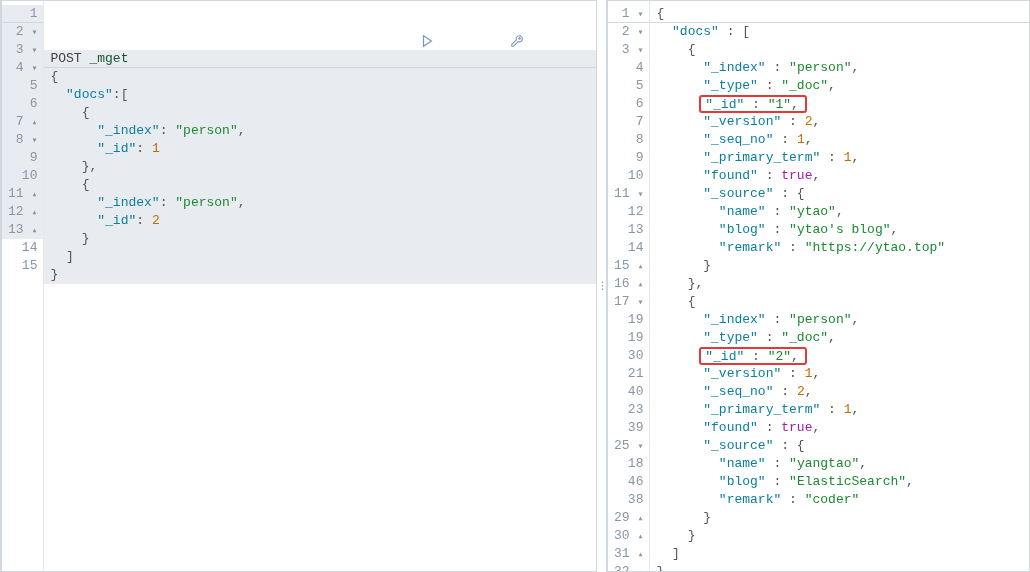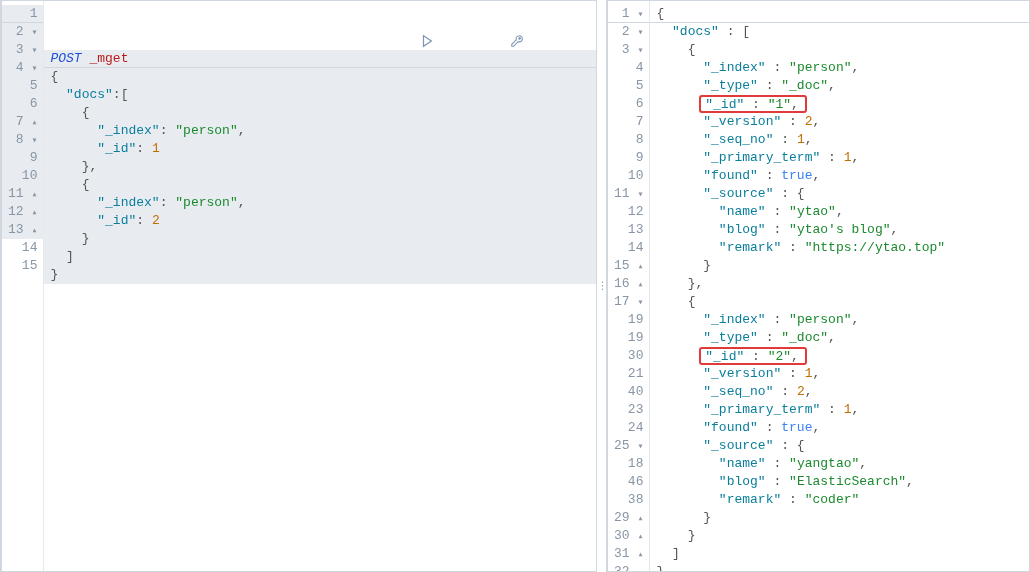--- a/index.html
+++ b/index.html
@@ -63,27 +63,27 @@
   .code .line {
     height: 18px;
     line-height: 18px;
     padding-left: 6px;
     position: relative;
   }
   .sel { background: #e8ecf1; }
   .first-line {
     border-bottom: 1px solid #d0d7de;
   }
-  .method { color: #1d4ed8; font-style: italic; }
-  .endpoint { color: #b91c1c; }
+  .method { color: #404040; }
+  .endpoint { color: #14532d; }
   .key { color: #0a7e9b; }
   .punct { color: #555; }
   .string { color: #1b8a2f; }
   .num { color: #c36d00; }
-  .bool { color: #3b82f6; }
+  .bool { color: #a21caf; }
   .icons {
     position: absolute;
     right: 8px;
     top: 3px;
     display: flex;
     gap: 12px;
     color: #7e96b3;
   }
   .icon-btn { cursor: pointer; }
   .icon-btn svg { width: 14px; height: 14px; display:block; }
@@ -159,21 +159,21 @@
         <div class="ln">14</div>
         <div class="ln">15 <span class="fold">▴</span></div>
         <div class="ln">16 <span class="fold">▴</span></div>
         <div class="ln">17 <span class="fold">▾</span></div>
         <div class="ln">19</div>
         <div class="ln">19</div>
         <div class="ln">30</div>
         <div class="ln">21</div>
         <div class="ln">40</div>
         <div class="ln">23</div>
-        <div class="ln">24</div>
+        <div class="ln">39</div>
         <div class="ln">25 <span class="fold">▾</span></div>
         <div class="ln">18</div>
         <div class="ln">46</div>
         <div class="ln">38</div>
         <div class="ln">29 <span class="fold">▴</span></div>
         <div class="ln">30 <span class="fold">▴</span></div>
         <div class="ln">31 <span class="fold">▴</span></div>
         <div class="ln">32 <span class="fold">▴</span></div>
       </div>
     <div class="code" id="code-right"><div class="line first-line"><span class="punct">{</span></div><div class="line"><span>  </span><span class="key">"docs"</span><span class="punct"> : [</span></div><div class="line"><span class="punct">    {</span></div><div class="line"><span>      </span><span class="key">"_index"</span><span class="punct"> : </span><span class="string">"person"</span><span class="punct">,</span></div><div class="line"><span>      </span><span class="key">"_type"</span><span class="punct"> : </span><span class="string">"_doc"</span><span class="punct">,</span></div><div class="line"><span>      </span><span class="highlight-box"><span class="key">"_id"</span><span class="punct"> : </span><span class="string">"1"</span><span class="punct">,</span></span></div><div class="line"><span>      </span><span class="key">"_version"</span><span class="punct"> : </span><span class="num">2</span><span class="punct">,</span></div><div class="line"><span>      </span><span class="key">"_seq_no"</span><span class="punct"> : </span><span class="num">1</span><span class="punct">,</span></div><div class="line"><span>      </span><span class="key">"_primary_term"</span><span class="punct"> : </span><span class="num">1</span><span class="punct">,</span></div><div class="line"><span>      </span><span class="key">"found"</span><span class="punct"> : </span><span class="bool">true</span><span class="punct">,</span></div><div class="line"><span>      </span><span class="key">"_source"</span><span class="punct"> : {</span></div><div class="line"><span>        </span><span class="key">"name"</span><span class="punct"> : </span><span class="string">"ytao"</span><span class="punct">,</span></div><div class="line"><span>        </span><span class="key">"blog"</span><span class="punct"> : </span><span class="string">"ytao's blog"</span><span class="punct">,</span></div><div class="line"><span>        </span><span class="key">"remark"</span><span class="punct"> : </span><span class="string">"https://ytao.top"</span></div><div class="line"><span class="punct">      }</span></div><div class="line"><span class="punct">    },</span></div><div class="line"><span class="punct">    {</span></div><div class="line"><span>      </span><span class="key">"_index"</span><span class="punct"> : </span><span class="string">"person"</span><span class="punct">,</span></div><div class="line"><span>      </span><span class="key">"_type"</span><span class="punct"> : </span><span class="string">"_doc"</span><span class="punct">,</span></div><div class="line"><span>      </span><span class="highlight-box"><span class="key">"_id"</span><span class="punct"> : </span><span class="string">"2"</span><span class="punct">,</span></span></div><div class="line"><span>      </span><span class="key">"_version"</span><span class="punct"> : </span><span class="num">1</span><span class="punct">,</span></div><div class="line"><span>      </span><span class="key">"_seq_no"</span><span class="punct"> : </span><span class="num">2</span><span class="punct">,</span></div><div class="line"><span>      </span><span class="key">"_primary_term"</span><span class="punct"> : </span><span class="num">1</span><span class="punct">,</span></div><div class="line"><span>      </span><span class="key">"found"</span><span class="punct"> : </span><span class="bool">true</span><span class="punct">,</span></div><div class="line"><span>      </span><span class="key">"_source"</span><span class="punct"> : {</span></div><div class="line"><span>        </span><span class="key">"name"</span><span class="punct"> : </span><span class="string">"yangtao"</span><span class="punct">,</span></div><div class="line"><span>        </span><span class="key">"blog"</span><span class="punct"> : </span><span class="string">"ElasticSearch"</span><span class="punct">,</span></div><div class="line"><span>        </span><span class="key">"remark"</span><span class="punct"> : </span><span class="string">"coder"</span></div><div class="line"><span class="punct">      }</span></div><div class="line"><span class="punct">    }</span></div><div class="line"><span class="punct">  ]</span></div><div class="line"><span class="punct">}</span></div></div>

